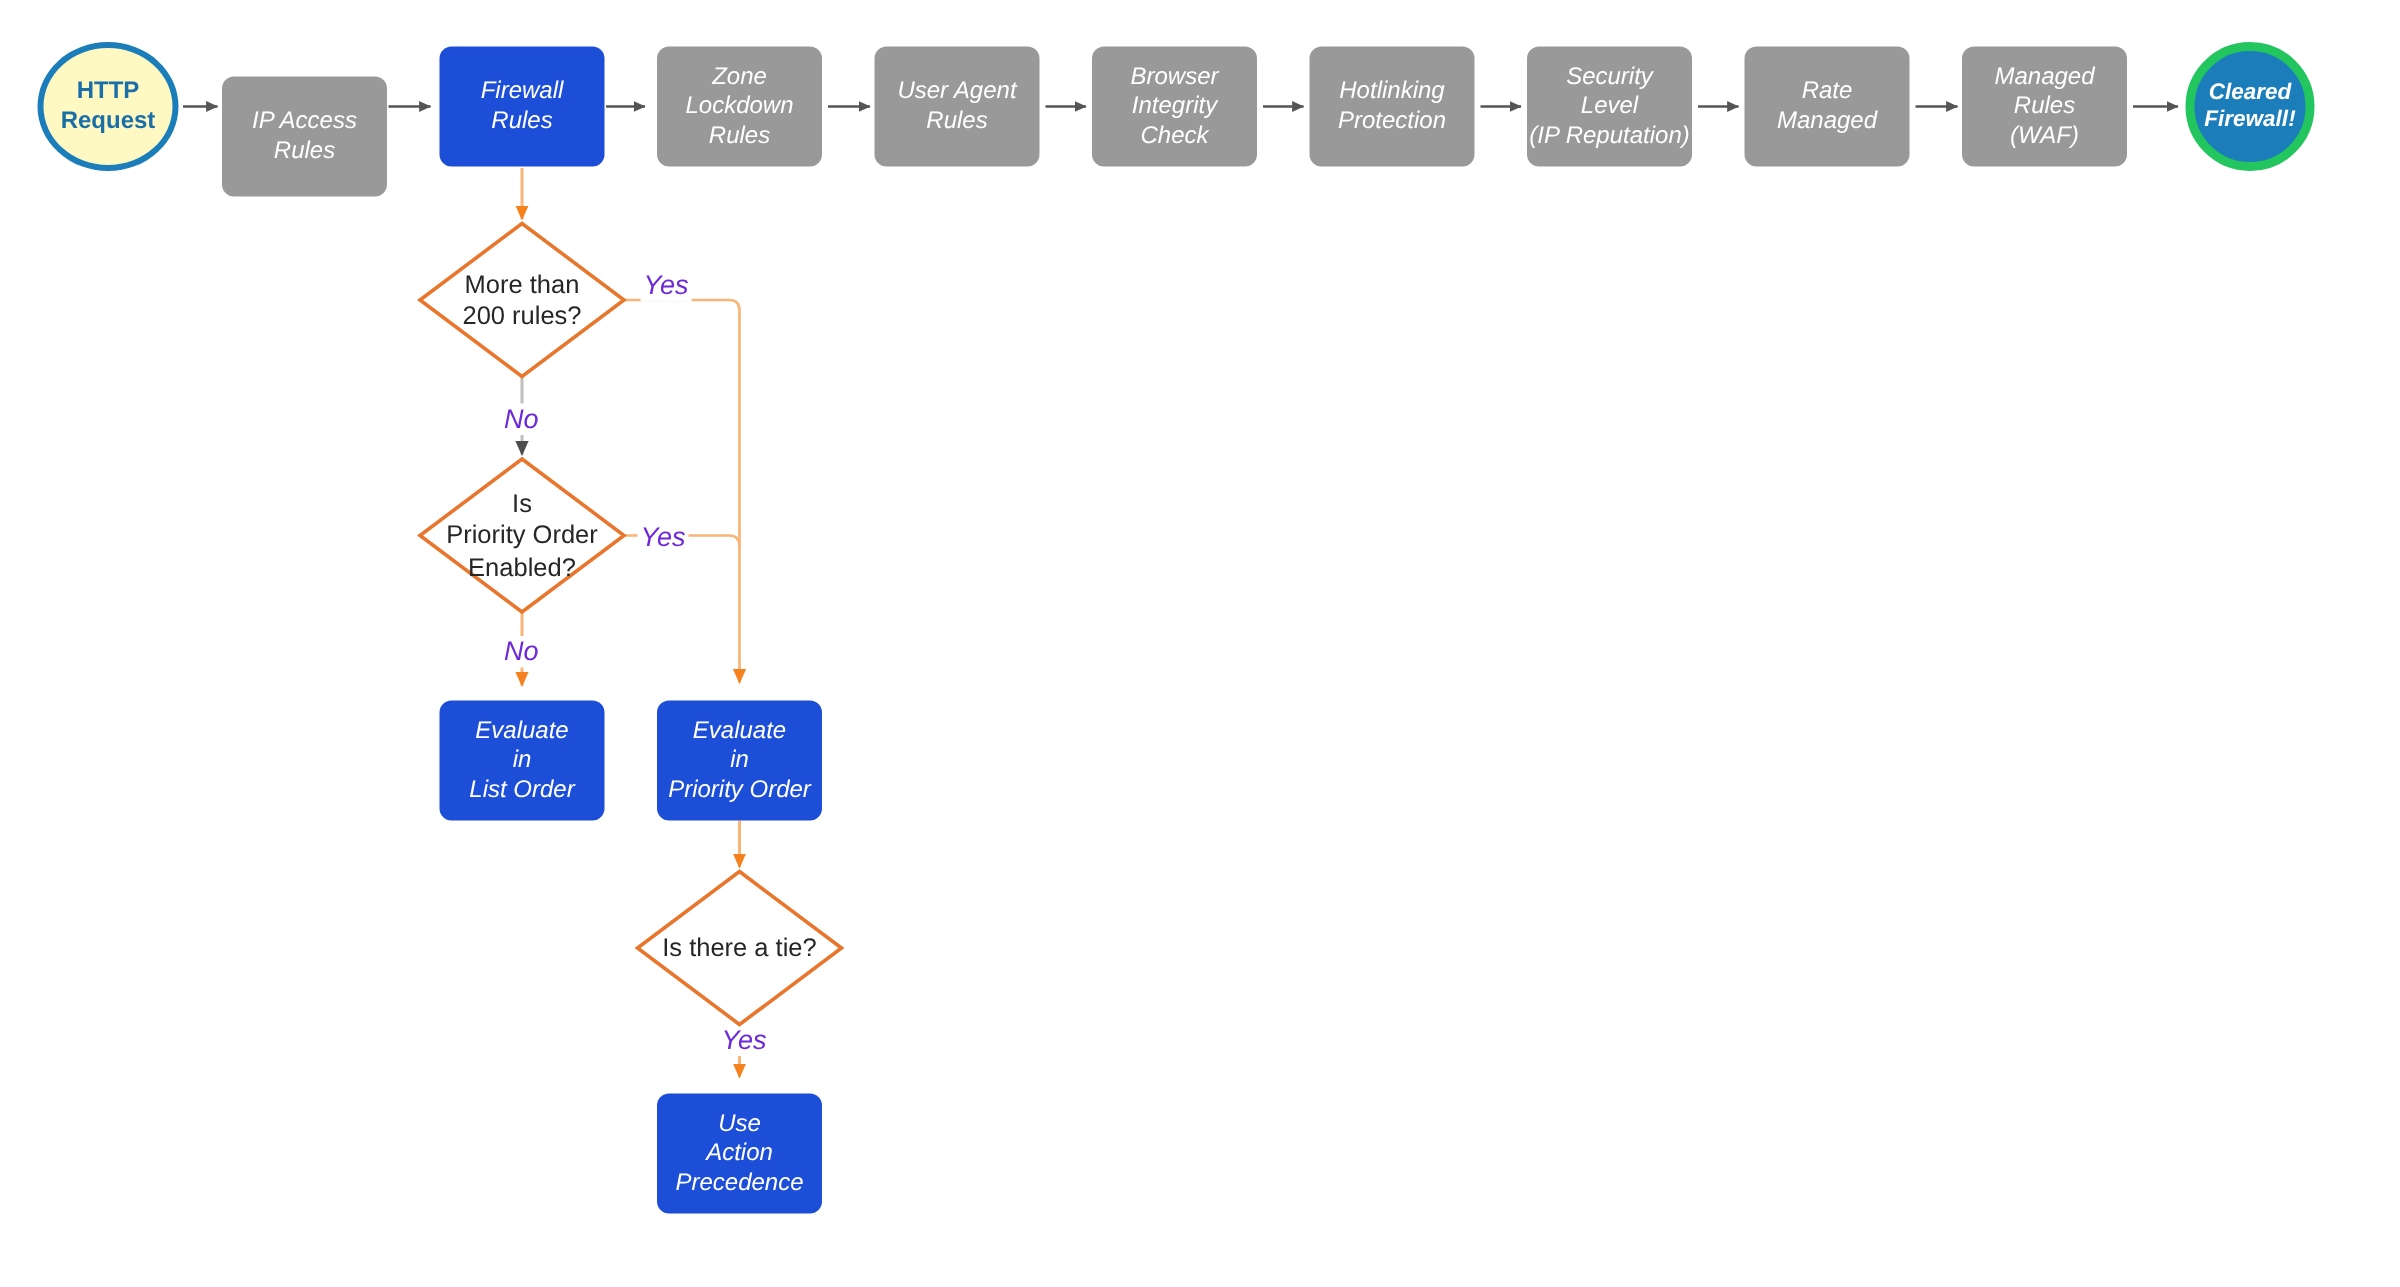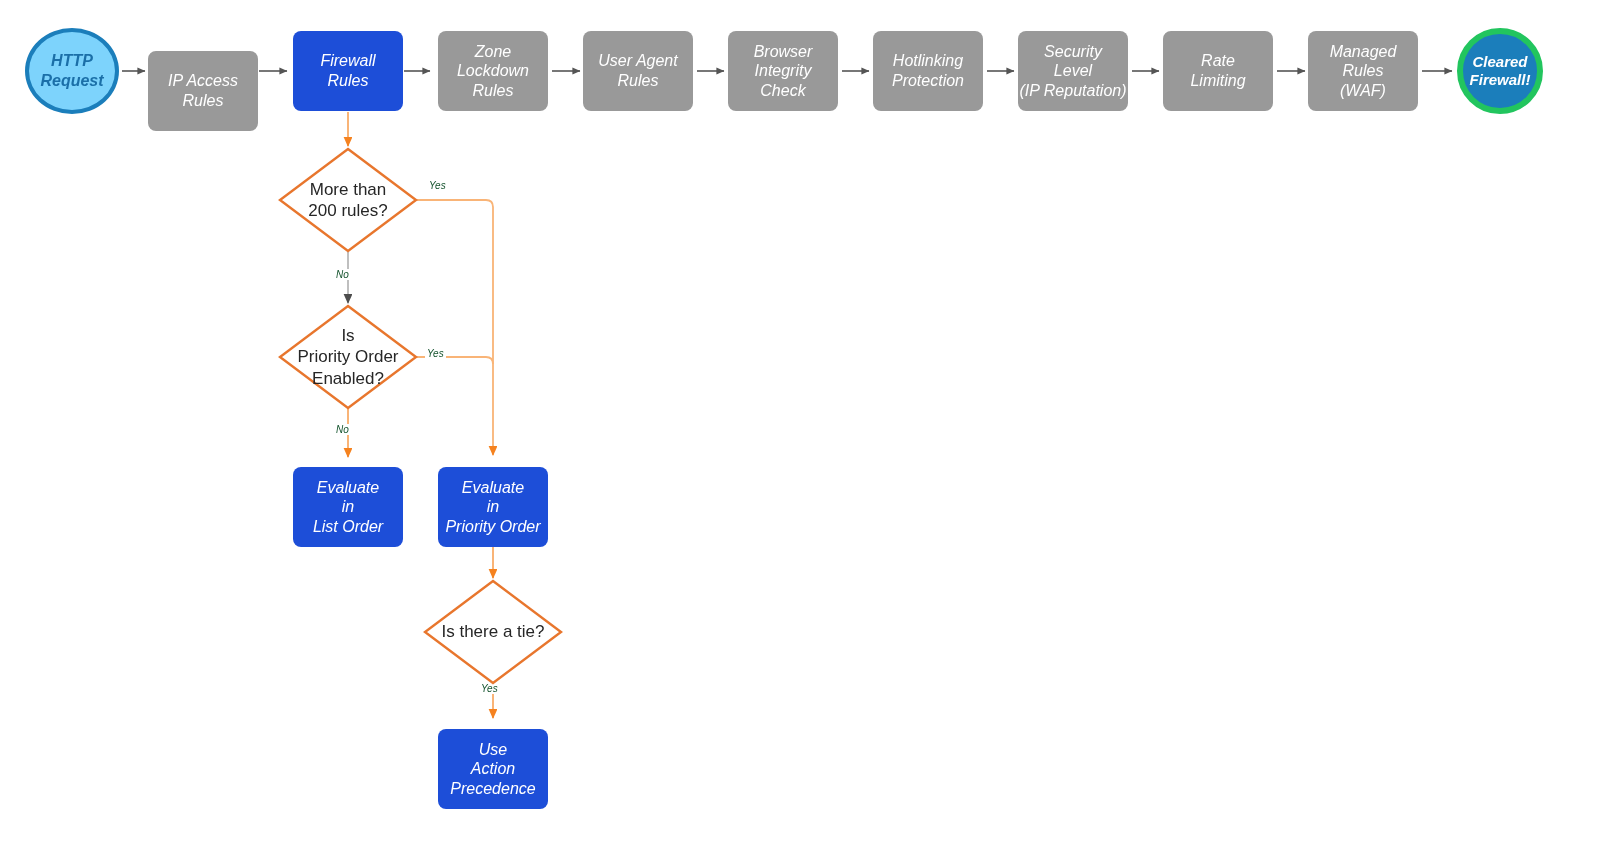--- a/index.html
+++ b/index.html
@@ -34,24 +34,23 @@
     align-items: center;
     justify-content: center;
     text-align: center;
     line-height: 1.22;
   }
   .node .lbl { display: block; white-space: pre-line; }
 
   
   .circle-start {
     border-radius: 50%;
-    background: #7dd3fc;
+    background: #fef9c3;
     border: 4px solid #1B7EBB;
     color: #1B6FA8;
-    font-style: italic;
     font-weight: bold;
     font-size: 16px;
   }
   .circle-end {
     border-radius: 50%;
     background: #1B7EBB;
     border: 6px solid #22c55e;
     color: #ffffff;
     font-style: italic;
     font-weight: bold;
@@ -87,23 +86,23 @@
     left: 0; top: 0;
     width: 100%;
     height: 100%;
     z-index: 1;
   }
 
   
   .edge-label {
     position: absolute;
     font-family: "Liberation Sans", sans-serif;
-    font-size: 10px;
+    font-size: 18px;
     font-style: italic;
-    color: #14532d;
+    color: #6d28d9;
     background: #ffffff;
     padding: 0 2px;
     white-space: nowrap;
   }
 </style>
 </head>
 <body>
 
 <div id="canvas">
 
@@ -186,21 +185,21 @@
 (IP Reputation)</span>
   </div>
 
   <div class="node box gray" style="left:873px; top:31px; width:110px; height:80px;">
     <span class="lbl">Hotlinking
 Protection</span>
   </div>
 
   <div class="node box gray" style="left:1163px; top:31px; width:110px; height:80px;">
     <span class="lbl">Rate
-Limiting</span>
+Managed</span>
   </div>
 
   <div class="node box gray" style="left:1308px; top:31px; width:110px; height:80px;">
     <span class="lbl">Managed
 Rules
 (WAF)</span>
   </div>
 
   <div class="node circle-end" style="left:1457px; top:28px; width:86px; height:86px;">
     <span class="lbl">Cleared

